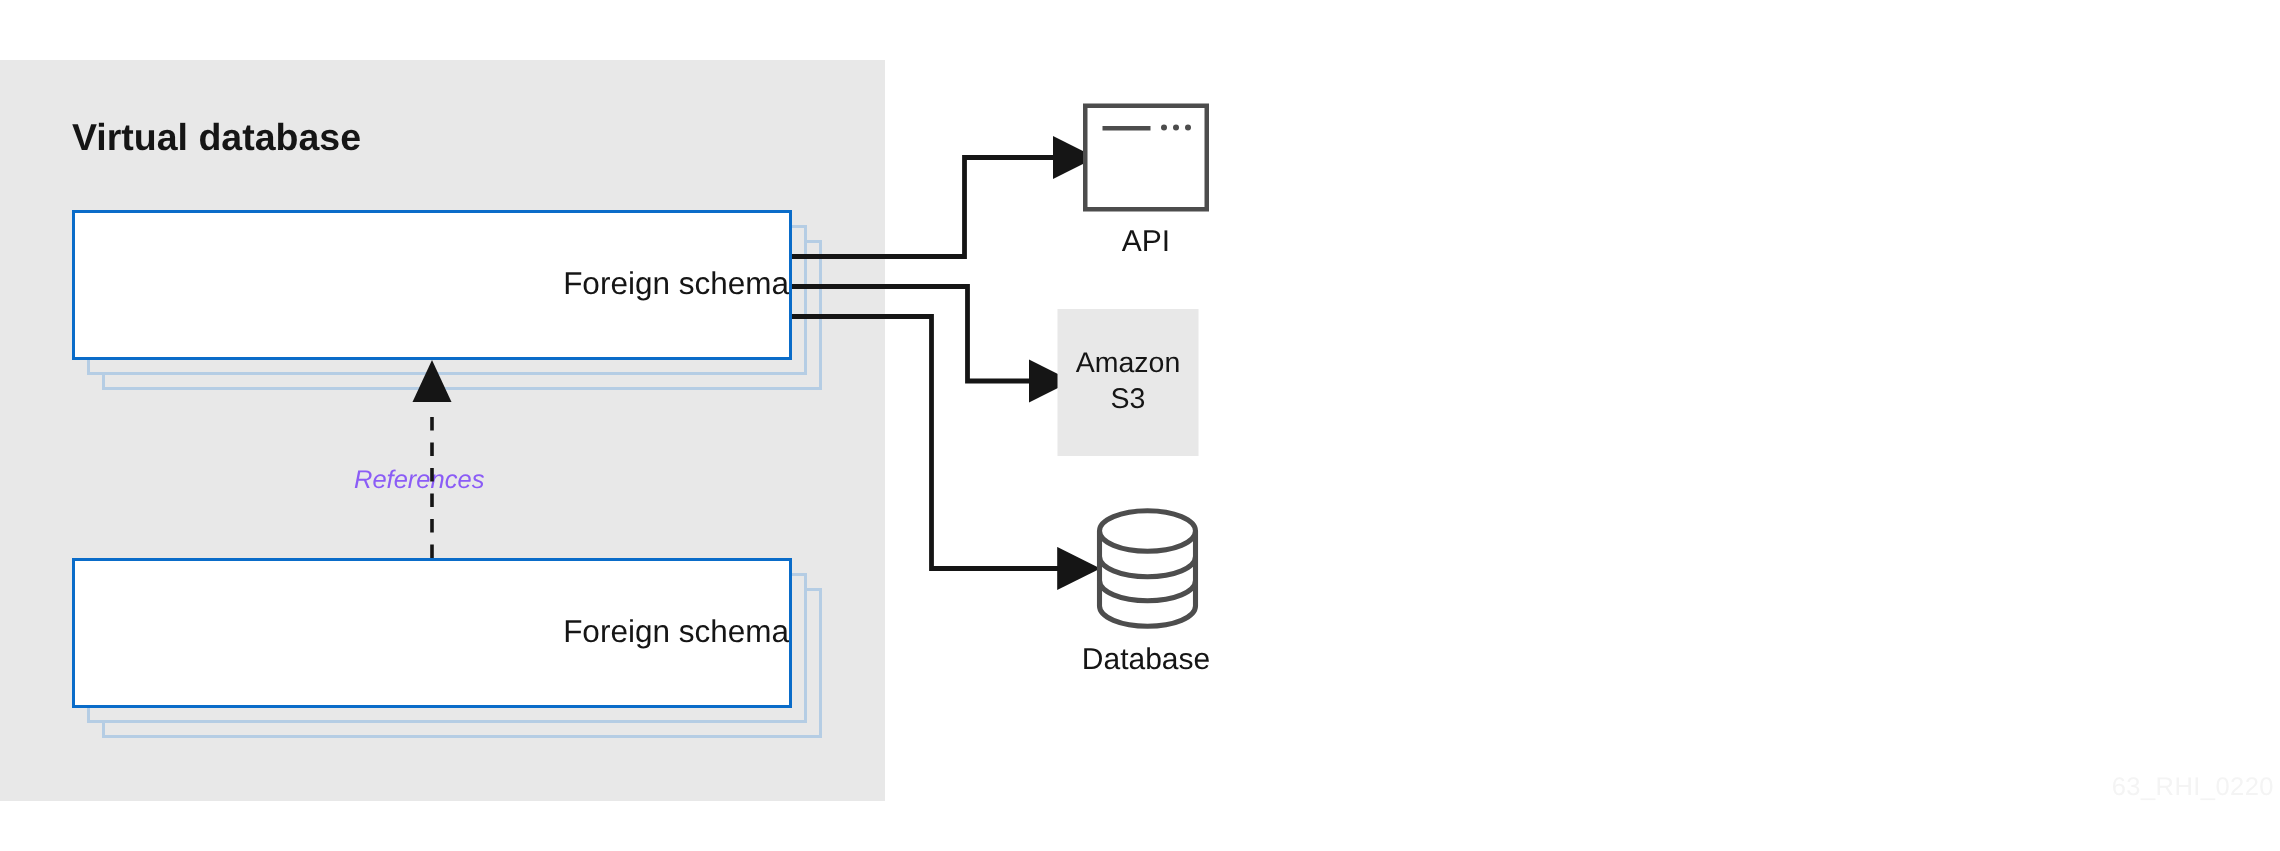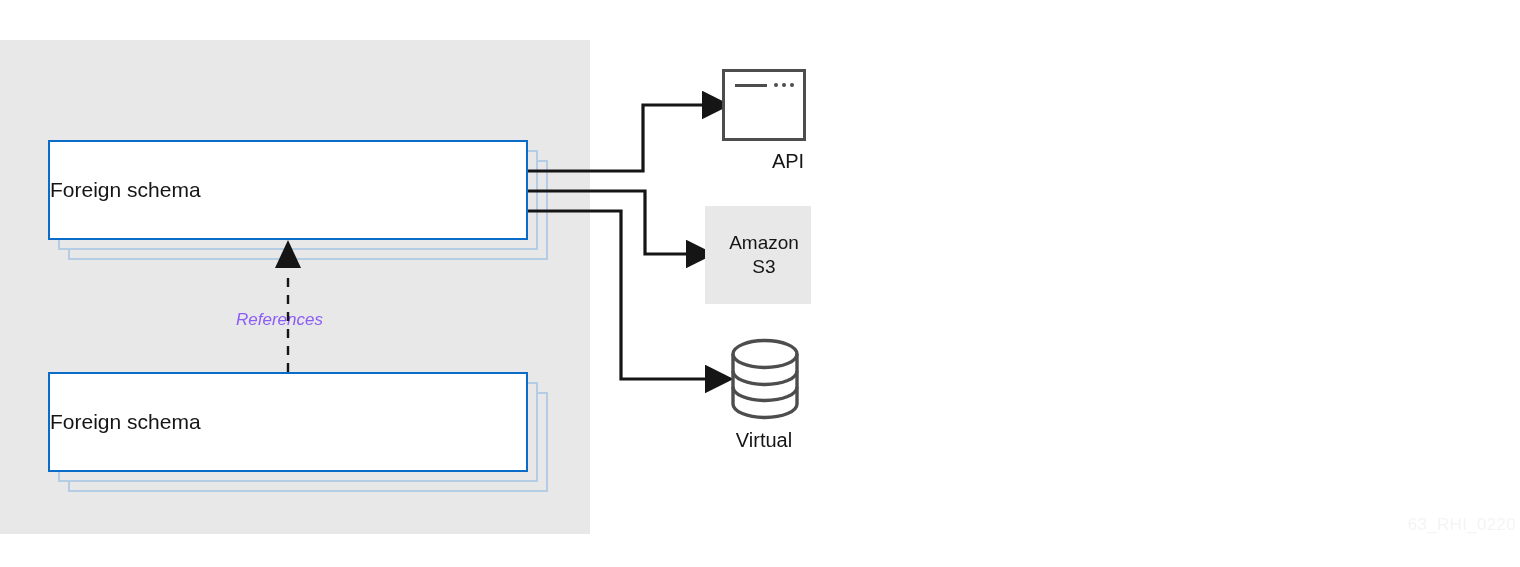--- a/index.html
+++ b/index.html
@@ -53,21 +53,21 @@
   .stack .sheet.s1 { left: 10px; top: 10px; }
   .stack .front {
     position: absolute;
     left: 0px;
     top: 0px;
     box-sizing: border-box;
     border: 2px solid #0a6cc9;
     background: #ffffff;
     display: flex;
     align-items: center;
-    justify-content: flex-start;
+    justify-content: flex-end;
   }
   .schema-label {
     font-size: 21px;
     color: #151515;
     white-space: nowrap;
   }
 
   #foreign-stack { left: 48px; top: 140px; width: 500px; height: 120px; }
   #foreign-stack .sheet, #foreign-stack .front { width: 480px; height: 100px; }
 
@@ -128,38 +128,37 @@
     border-radius: 50%;
     background: #4d4d4d;
   }
   .caption {
     position: absolute;
     font-size: 20px;
     color: #151515;
     white-space: nowrap;
     text-align: center;
   }
-  #api-caption { left: 724px; top: 150px; width: 128px; }
+  #api-caption { left: 700px; top: 150px; width: 128px; }
   #db-caption  { left: 688px; top: 429px; width: 152px; }
 
   .s3-box {
     position: absolute;
     left: 705px;
     top: 206px;
     width: 94px;
     height: 98px;
     background: #e8e8e8;
     display: flex;
     align-items: center;
     justify-content: center;
     text-align: center;
     line-height: 1.28;
     font-size: 19px;
     color: #151515;
-    padding-left: 12px;
   }
 
   .db-icon {
     position: absolute;
     left: 725px;
     top: 338px;
     width: 80px;
     height: 82px;
   }
 
@@ -173,20 +172,21 @@
     letter-spacing: 0.3px;
     white-space: nowrap;
   }
 </style>
 </head>
 <body>
 
 <div id="canvas">
 
   <div class="panel"></div>
+  <div class="panel-title">Virtual database</div>
 
   <div class="stack" id="foreign-stack">
     <div class="sheet s2"></div>
     <div class="sheet s1"></div>
     <div class="front">
       <span class="schema-label">Foreign schema</span>
     </div>
   </div>
 
   <div class="stack" id="virtual-stack">
@@ -236,17 +236,17 @@
   </div>
 
   <svg class="db-icon" viewBox="0 0 80 82">
     <ellipse cx="40" cy="16" rx="32" ry="13.5" fill="#ffffff" stroke="#4d4d4d" stroke-width="3.4"></ellipse>
     <path d="M8,16 L8,66" fill="none" stroke="#4d4d4d" stroke-width="3.4"></path>
     <path d="M72,16 L72,66" fill="none" stroke="#4d4d4d" stroke-width="3.4"></path>
     <path d="M8,66 a32,13.5 0 0 0 64,0" fill="none" stroke="#4d4d4d" stroke-width="3.4"></path>
     <path d="M8,33 a32,13.5 0 0 0 64,0" fill="none" stroke="#4d4d4d" stroke-width="3.4"></path>
     <path d="M8,49 a32,13.5 0 0 0 64,0" fill="none" stroke="#4d4d4d" stroke-width="3.4"></path>
   </svg>
-  <div class="caption" id="db-caption">Virtual</div>
+  <div class="caption" id="db-caption">Database</div>
 
   <div class="watermark">63_RHI_0220</div>
 
 </div>
 
 </body></html>

